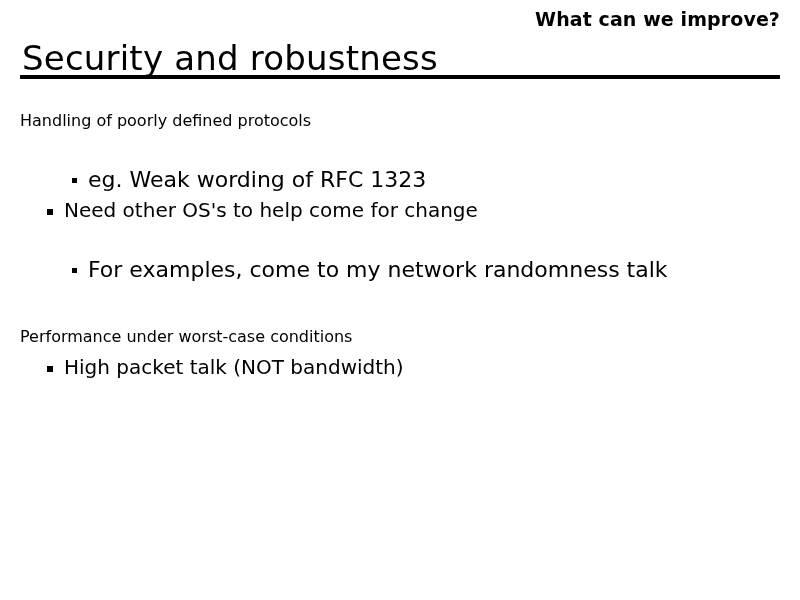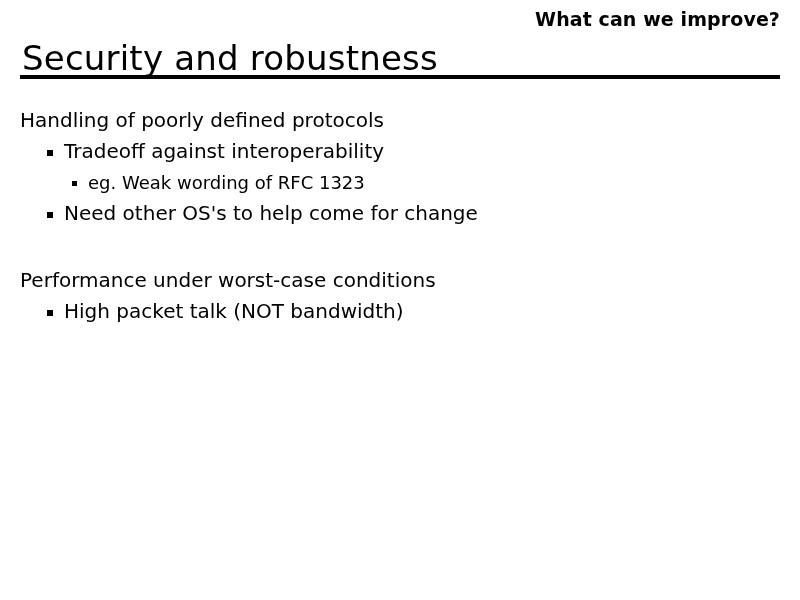--- a/index.html
+++ b/index.html
@@ -51,40 +51,41 @@
     left: 20px;
     width: 760px;
   }
   .block {
     margin-bottom: 0;
   }
   .spacer {
     height: 36px;
   }
   .lvl0 {
-    font-size: 20px;
+    font-size: 16px;
     line-height: 31px;
     margin-left: 0px;
     white-space: nowrap;
   }
   .lvl1 {
     font-size: 20px;
     line-height: 31px;
     margin-left: 24px;
     position: relative;
     padding-left: 20px;
     white-space: nowrap;
   }
   .lvl2 {
-    font-size: 18px;
+    font-size: 22px;
     line-height: 31px;
     margin-left: 48px;
     position: relative;
     padding-left: 20px;
     white-space: nowrap;
+    margin-top: 28px;
   }
   .lvl1::before {
     content: "";
     position: absolute;
     left: 3px;
     top: 14px;
     width: 6px;
     height: 6px;
     background: #000000;
   }
@@ -106,23 +107,23 @@
   <div class="kicker">What can we improve?</div>
 
   <div class="title">Security and robustness</div>
 
   <div class="rule"></div>
 
   <div class="content">
 
     <div class="block">
       <div class="lvl0">Handling of poorly defined protocols</div>
-      <div class="lvl1">Tradeoff against interoperability</div>
       <div class="lvl2">eg. Weak wording of RFC 1323</div>
       <div class="lvl1">Need other OS's to help come for change</div>
+      <div class="lvl2">For examples, come to my network randomness talk</div>
     </div>
 
     <div class="spacer"></div>
 
     <div class="block">
       <div class="lvl0">Performance under worst-case conditions</div>
       <div class="lvl1">High packet talk (NOT bandwidth)</div>
     </div>
 
   </div>

